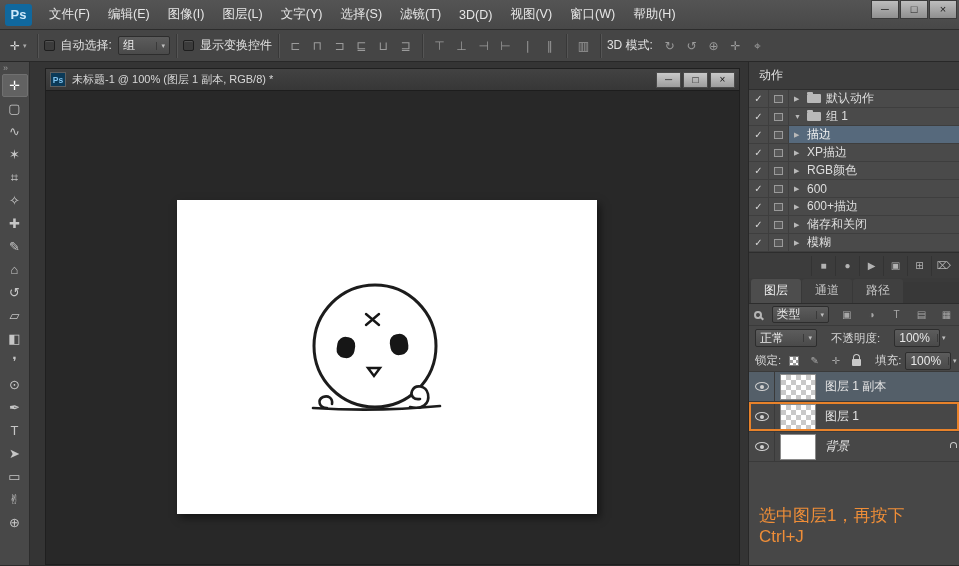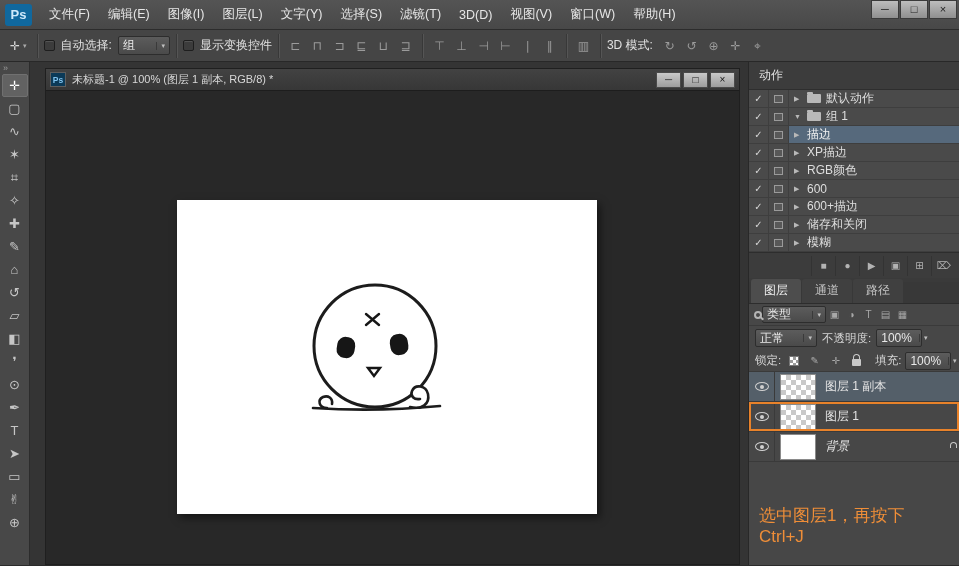--- a/index.html
+++ b/index.html
@@ -85,29 +85,29 @@
   .actions-footer { height:26px; background:#3c3c3c; border-top:1px solid #2d2d2d;
     display:flex; align-items:center; justify-content:flex-end; padding-right:4px; }
   .af-btn { width:24px; height:20px; display:grid; place-items:center; color:#b3b3b3;
     font-size:10px; border-left:1px solid #333; }
   .panel-gap { height:4px; background:#3a3a3a; }
   .layers-tabs { height:22px; display:flex; align-items:flex-end; background:#383838;
     border-bottom:1px solid #2d2d2d; padding-left:2px; gap:1px; }
   .tab { padding:3px 13px 4px; background:#404040; color:#c4c4c4;
     border-radius:3px 3px 0 0; font-size:12px; }
   .tab.active { background:#4d4d4d; color:#eeeeee; }
-  .filter-row { height:22px; display:flex; align-items:center; gap:0;
+  .filter-row { height:22px; display:flex; align-items:center; gap:10px;
     padding:0 5px; border-bottom:1px solid #3a3a3a; background:#474747; }
   .mag { width:8px; height:8px; border:2px solid #b5b5b5; border-radius:50%; position:relative; }
   .mag::after { content:""; position:absolute; width:5px; height:2px; background:#b5b5b5;
     transform:rotate(45deg); right:-4px; bottom:-2px; }
   .filter-select { width:64px; height:17px; }
   .mini-icon { width:17px; height:16px; display:grid; place-items:center;
     color:#a8a8a8; font-size:10px; }
-  .blend-row { height:24px; display:flex; align-items:center; gap:5px; padding:0 6px; }
+  .blend-row { height:24px; display:flex; align-items:center; gap:14px; padding:0 6px; }
   .blend-select { width:62px; height:18px; }
   .val-box { height:18px; width:46px; }
   .small-label { color:#d5d5d5; font-size:11.5px; }
   .lock-row { height:22px; display:flex; align-items:center; gap:4px; padding:0 6px;
     border-bottom:1px solid #3a3a3a; }
   .checker-sm { width:10px; height:10px; background-color:#fff;
     background-image:linear-gradient(45deg,#9c9c9c 25%,transparent 25%,transparent 75%,#9c9c9c 75%),
       linear-gradient(45deg,#9c9c9c 25%,transparent 25%,transparent 75%,#9c9c9c 75%);
     background-size:6px 6px; background-position:0 0,3px 3px; border:1px solid #777; }
   .lock-icon { position:relative; width:9px; height:7px; background:#c9c9c9;

